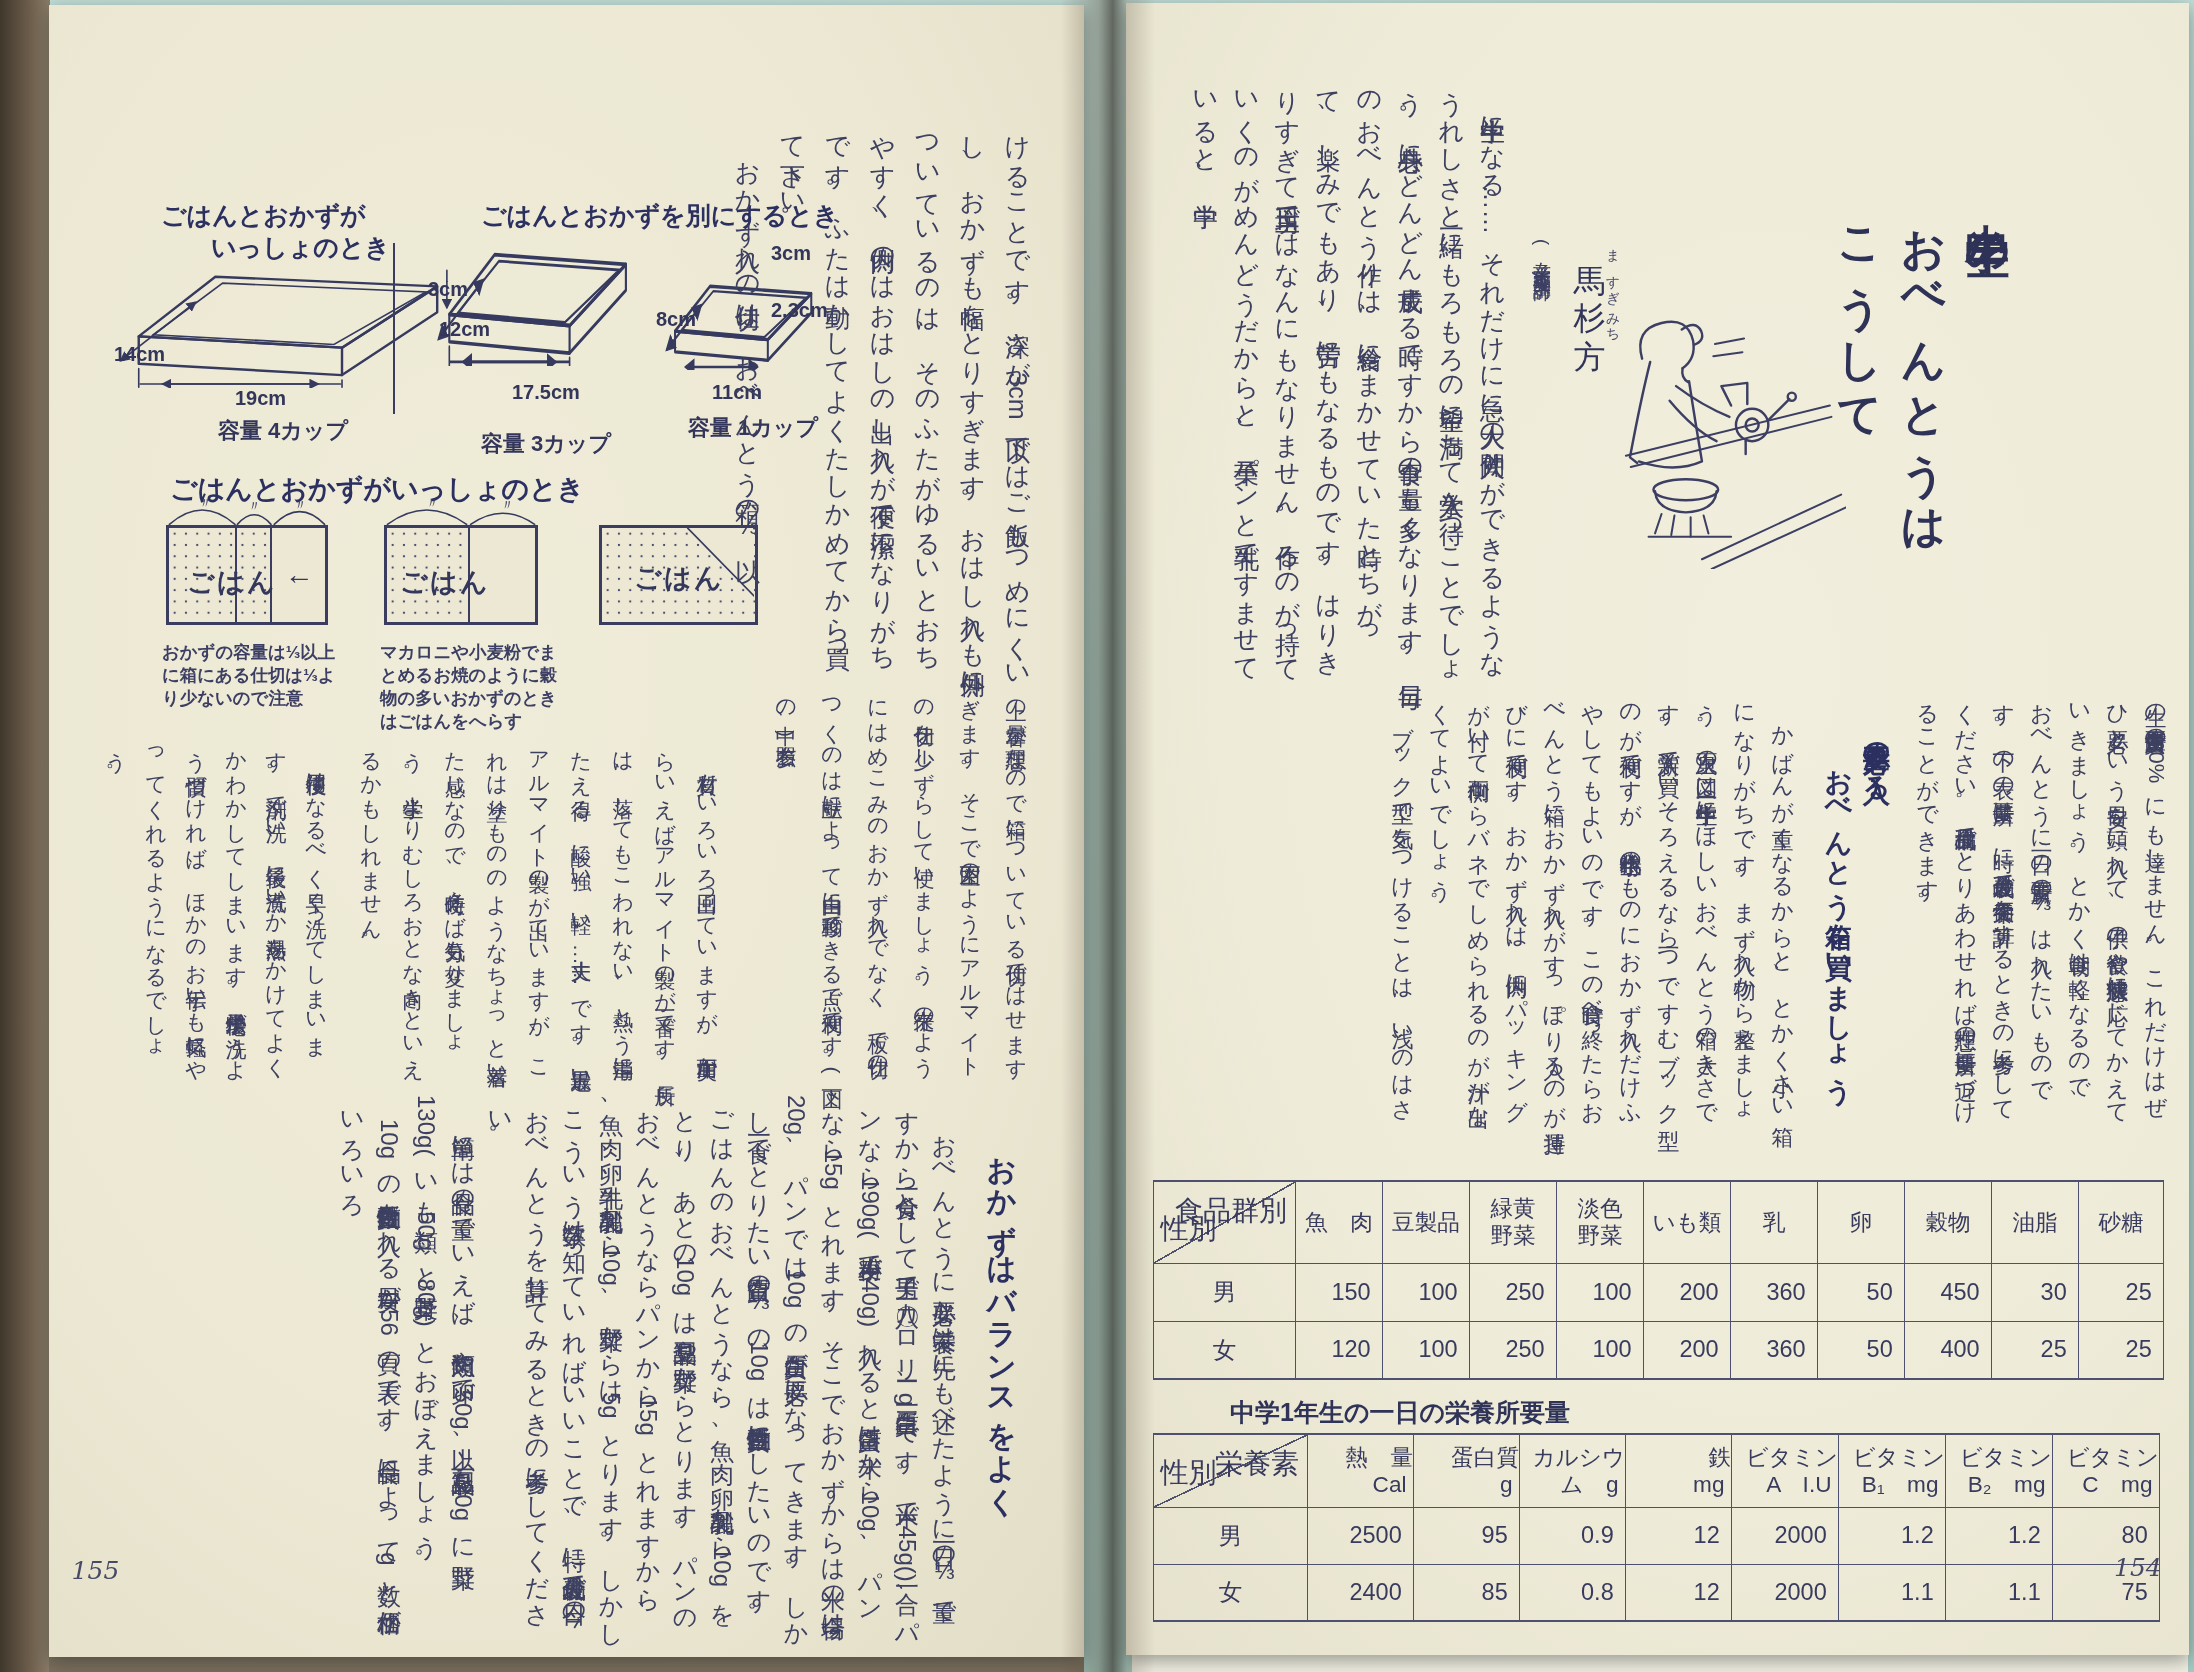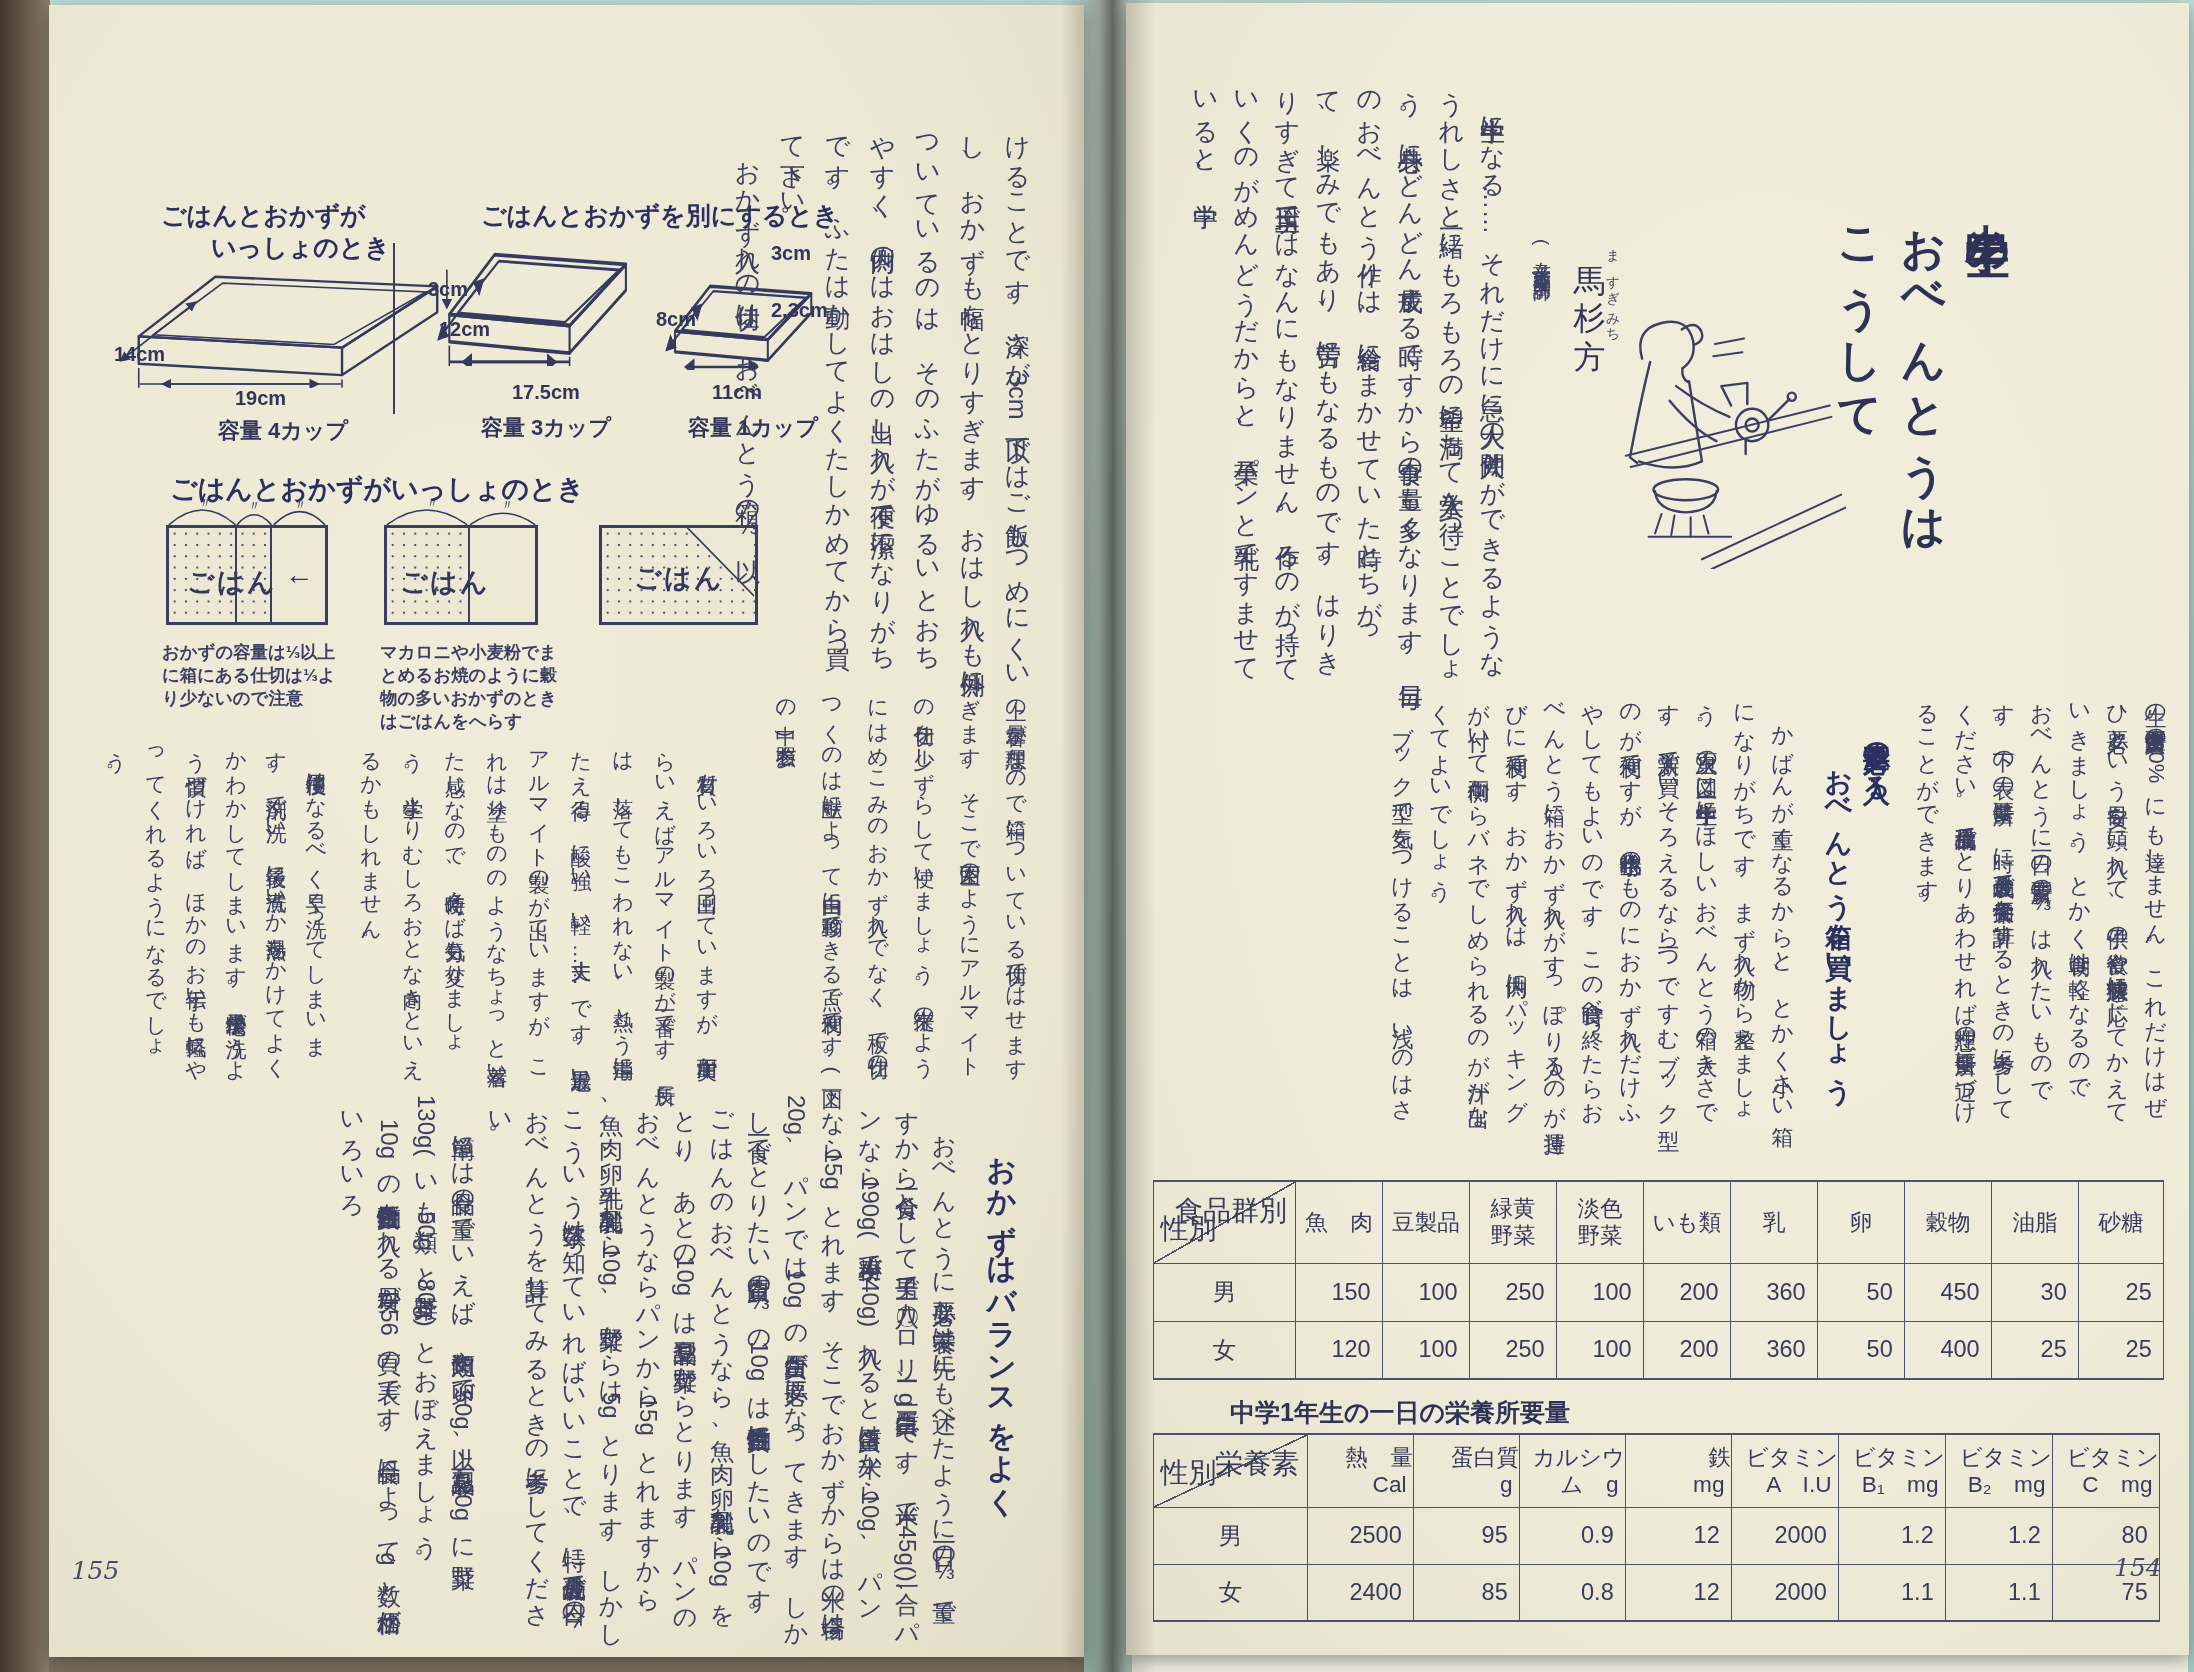--- a/index.html
+++ b/index.html
@@ -150,21 +150,21 @@
       <path class="sk" d="M30,86 L125,12 L400,24 L282,100 Z" style="stroke-width:5.5"></path>
       <path class="sk" d="M30,86 L282,100 L282,134 L30,120 Z" style="stroke-width:5.5"></path>
       <path class="sk" d="M282,100 L400,24 L400,56 L282,134" style="stroke-width:5.5"></path>
       <path class="sk2" d="M48,84 L134,20 L386,31 L272,96 Z" style="stroke-width:4"></path>
       <path class="sk2" d="M8,116 L100,44" marker-start="url(#ah)" marker-end="url(#ah)" style="stroke-width:4.4"></path>
       <path class="sk2" d="M60,145 L252,145" marker-start="url(#ah)" marker-end="url(#ah)" style="stroke-width:4.4"></path>
     </svg>
     <span class="dim abs" style="left:8px;top:123px;">12cm</span>
     <span class="dim abs" style="left:340px;top:47px;">3cm</span>
     <span class="dim abs" style="left:81px;top:186px;">17.5cm</span>
-    <span class="cap abs" style="left:50px;top:218px;">容量 3カップ</span>
+    <span class="cap abs" style="left:50px;top:234px;">容量 3カップ</span>
     <span class="dim abs" style="left:225px;top:113px;">8cm</span>
     <span class="dim abs" style="left:340px;top:104px;">2.3cm</span>
     <span class="dim abs" style="left:281px;top:186px;">11cm</span>
     <span class="cap abs" style="left:257px;top:218px;">容量 1カップ</span>
   </div>
 
   <div class="abs" style="left:113px;top:465px;width:615px;height:267px;">
     <div class="dg-title abs" style="left:8px;top:3.2px;font-size:27px;">ごはんとおかずがいっしょのとき</div>
 
     <svg class="abs" style="left:4px;top:32px;" width="162" height="24" viewBox="0 0 200 30">

